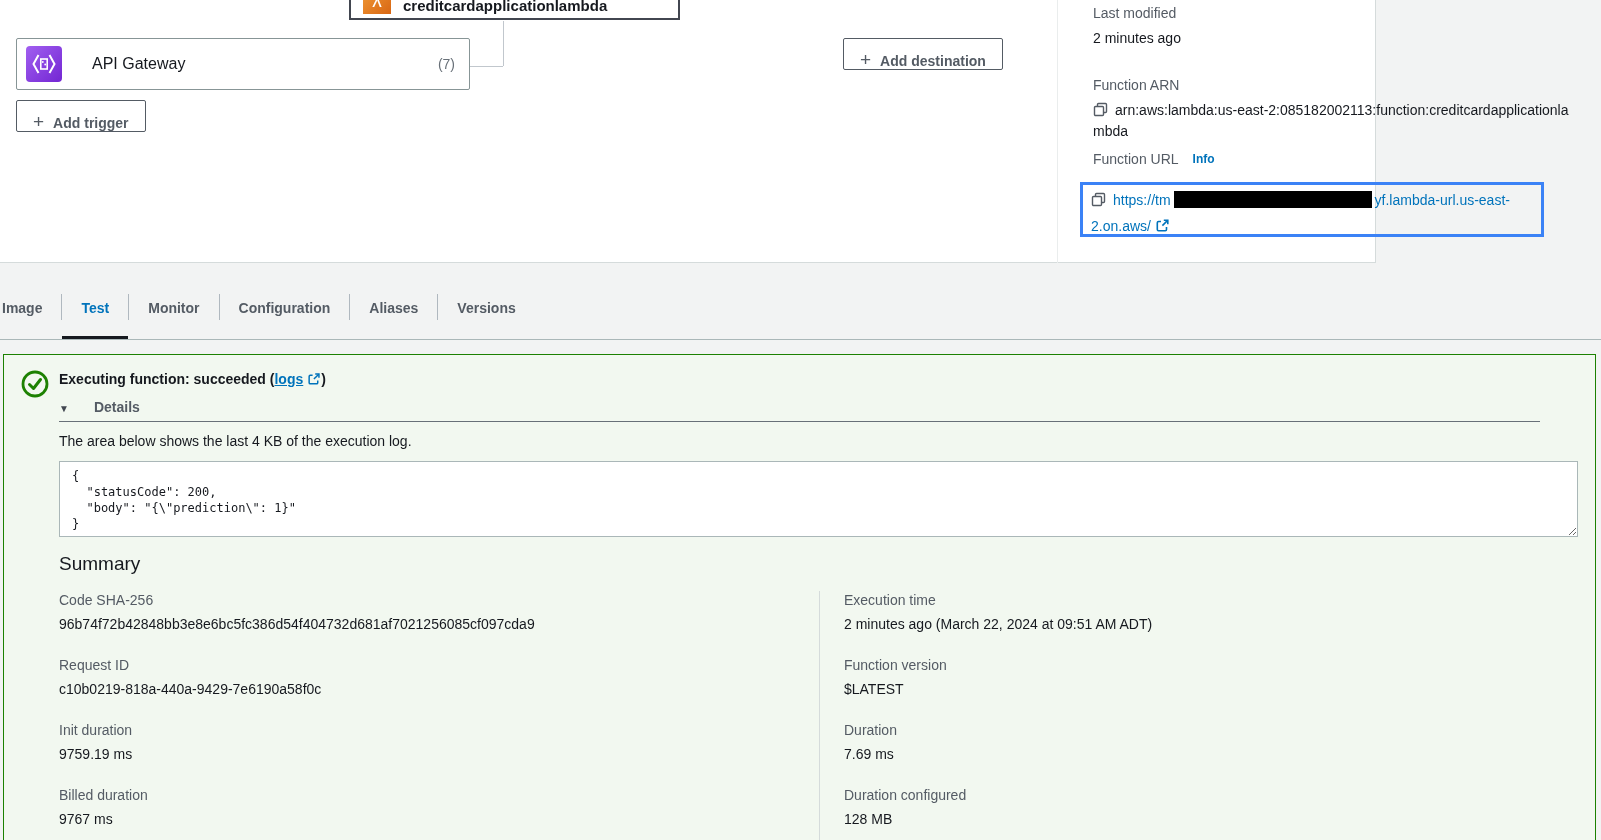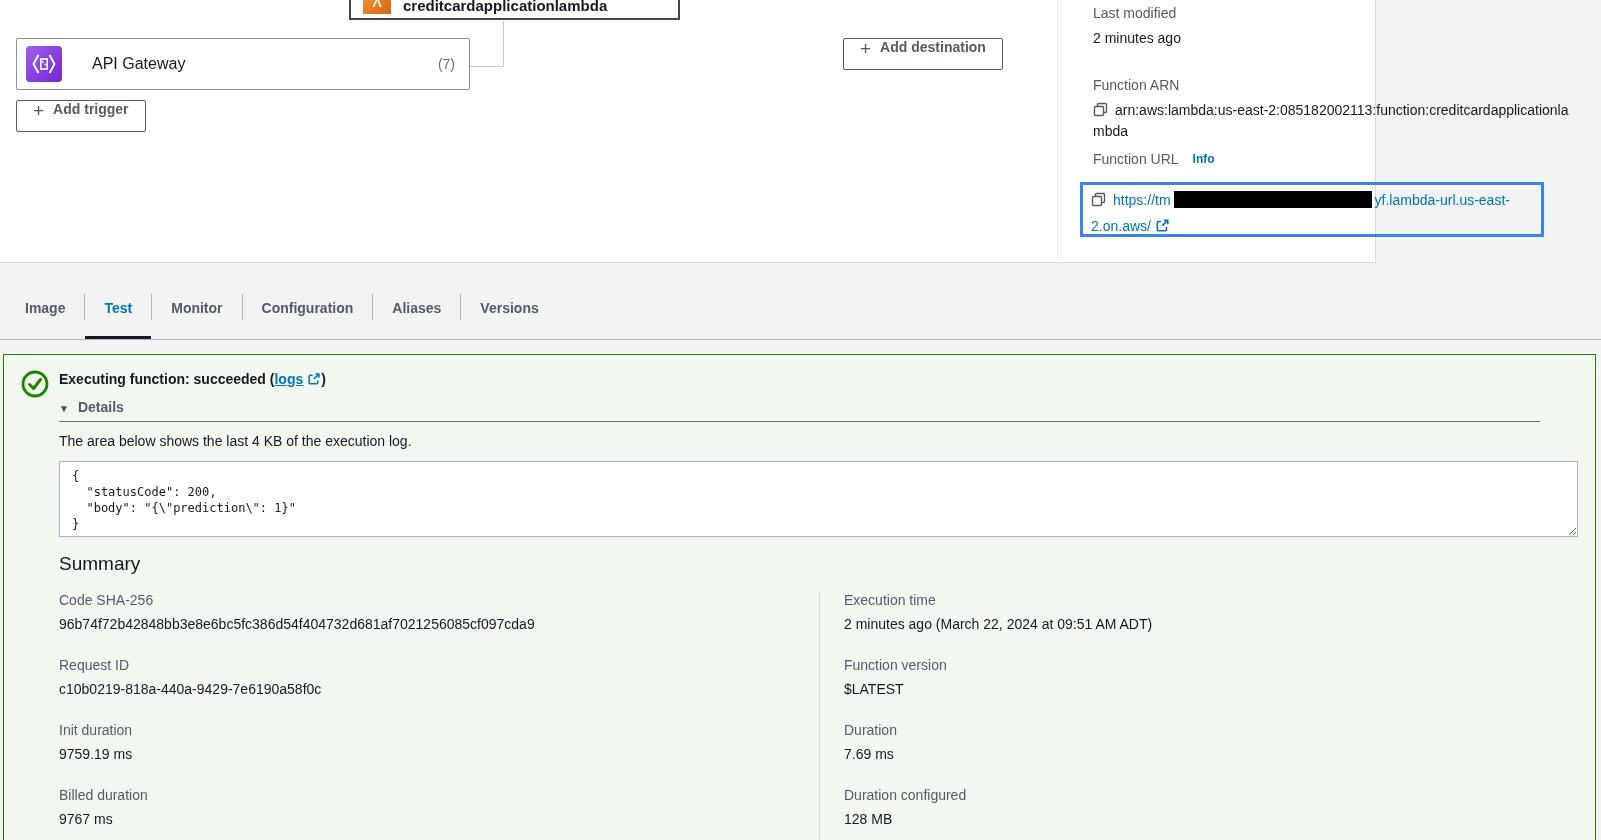--- a/index.html
+++ b/index.html
@@ -43,21 +43,21 @@
     width:36px; height:36px; border-radius:4px;
     background:linear-gradient(135deg,#a15ff0 0%,#7326d3 100%);
     display:flex; align-items:center; justify-content:center;
   }
   .apigw-label { font-size:16px; }
   .apigw-count { margin-left:auto; color:#687078; font-size:14px; }
 
   .aws-btn {
     border:1px solid #545b64; border-radius:2px; background:#fff;
     color:#545b64; font-weight:700; font-size:14px; font-family:inherit;
-    height:32px; padding:0 16px; display:inline-flex; align-items:flex-start; gap:9px;
+    height:32px; padding:0 16px; display:inline-flex; align-items:flex-end; gap:9px;
     cursor:pointer;
   }
   .aws-btn .plus::before { content:"+"; font-size:19px; font-weight:400; line-height:1; }
   .btn-add-trigger { position:absolute; left:16px; top:100px; }
   .btn-add-destination { position:absolute; left:843px; top:38px; }
 
   
   .right-panel {
     position:absolute; left:1057px; top:0; width:539px; height:263px;
     border-left:1px solid #eaeded; padding:4px 20px 0 35px; font-size:14px;
@@ -74,21 +74,21 @@
     border:3px solid #3b82f6; padding:2px 8px; line-height:26px;
   }
   .url-link { color:#0073bb; text-decoration:none; cursor:pointer; word-break:normal; }
   .redact-bar { display:inline-block; width:198px; height:17px; background:#000; vertical-align:-3px; margin:0 3px; }
   .ext-icon { display:inline-block; vertical-align:-2px; margin-left:4px; }
 
   
   .tabs-row {
     position:absolute; left:0; top:263px; width:1601px; height:77px;
     background:#f2f3f3; border-bottom:1px solid #aab7b8;
-    display:flex; align-items:flex-end; padding-left:25px;text-align:center;
+    display:flex; align-items:flex-end; padding-left:2px;text-align:center;
   }
   .tab {
     position:relative; height:62px; padding:0 19px;
     display:flex; align-items:center;
     font-size:14px; font-weight:700; color:#545b64; cursor:pointer; white-space:nowrap;
   }
   .tab.first { padding-left:0; }
   .tab.active { color:#0073bb; }
   .tab.active::after {
     content:""; position:absolute; left:0; right:0; bottom:0; height:3px; background:#16191f;
@@ -98,21 +98,21 @@
   
   .success-alert {
     position:absolute; left:3px; top:354px; width:1593px; height:560px;
     background:#f2f8f0; border:1px solid #1d8102;
     padding:15px 16px 0 55px;
   }
   .success-icon { position:absolute; left:16px; top:14px; }
   .status-line { font-size:14px; font-weight:700; line-height:19px; }
   .logs-link { color:#0073bb; text-decoration:underline; font-weight:700; cursor:pointer; }
   .details-row {
-    margin-top:10px; display:flex; align-items:center; gap:9px;
+    margin-top:10px; display:flex; align-items:center; gap:25px;
     color:#545b64; font-weight:700; font-size:14px; cursor:pointer; width:max-content;
   }
   .caret-down::before { content:"▼"; font-size:10px; color:#414750; }
   .details-divider { margin-top:6px; width:1481px; height:1px; background:#687078; }
   .log-note { margin-top:10px; font-size:14px; line-height:18px; }
   .log-box {
     display:block; margin-top:11px; width:1519px; height:76px;
     background:#fff; border:1px solid #aab7b8; resize:both;
     font-family:"DejaVu Sans Mono", monospace; font-size:12px; line-height:16px;
     color:#16191f; padding:6px 12px; white-space:pre; overflow:auto;

